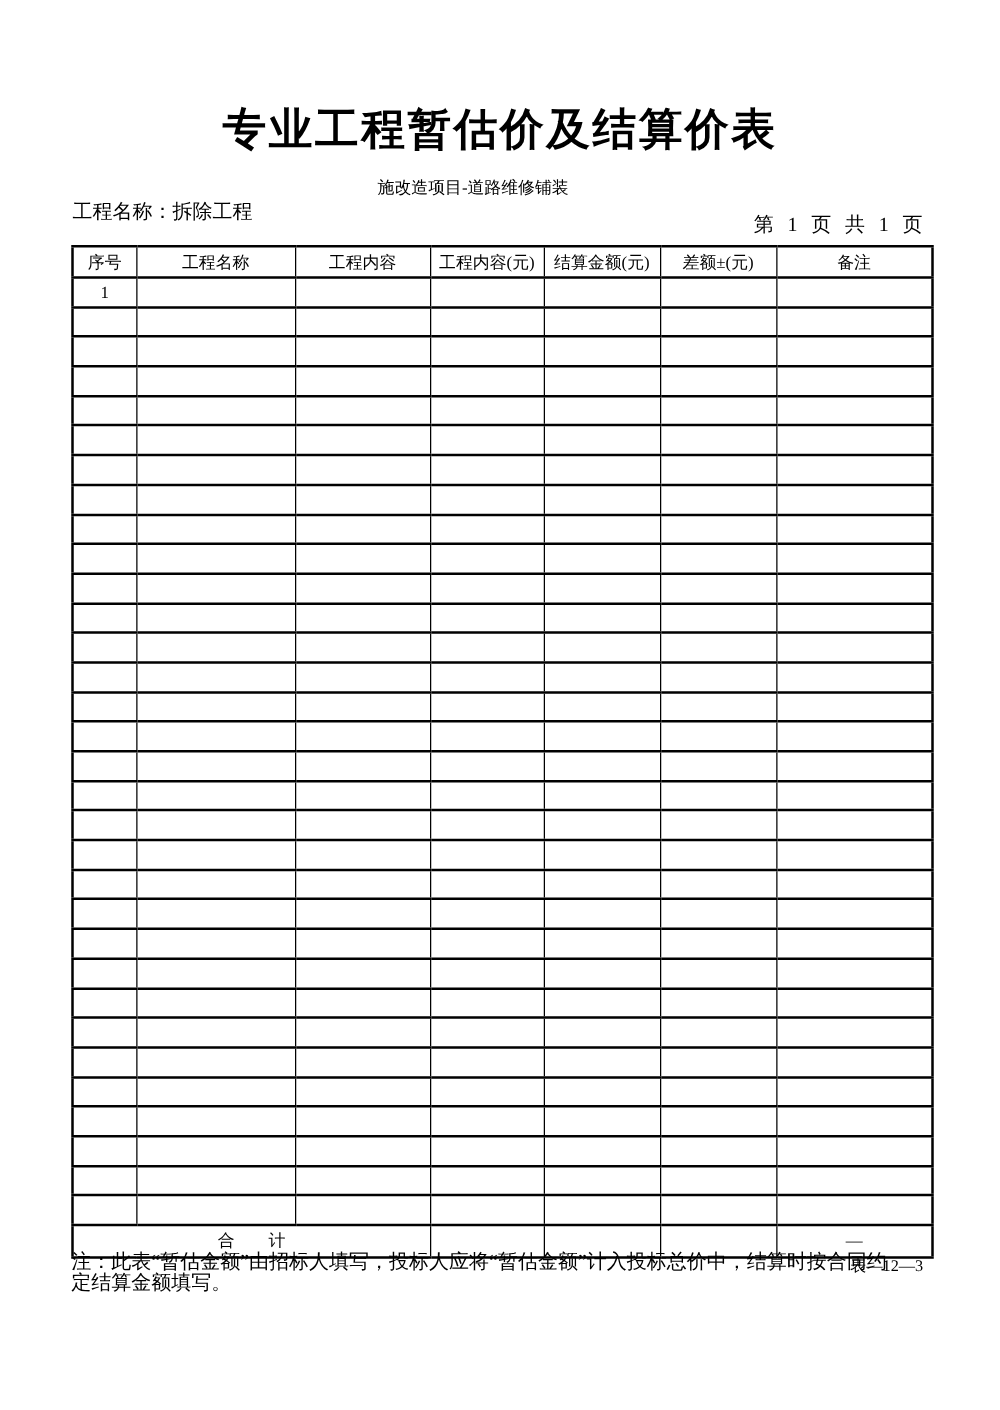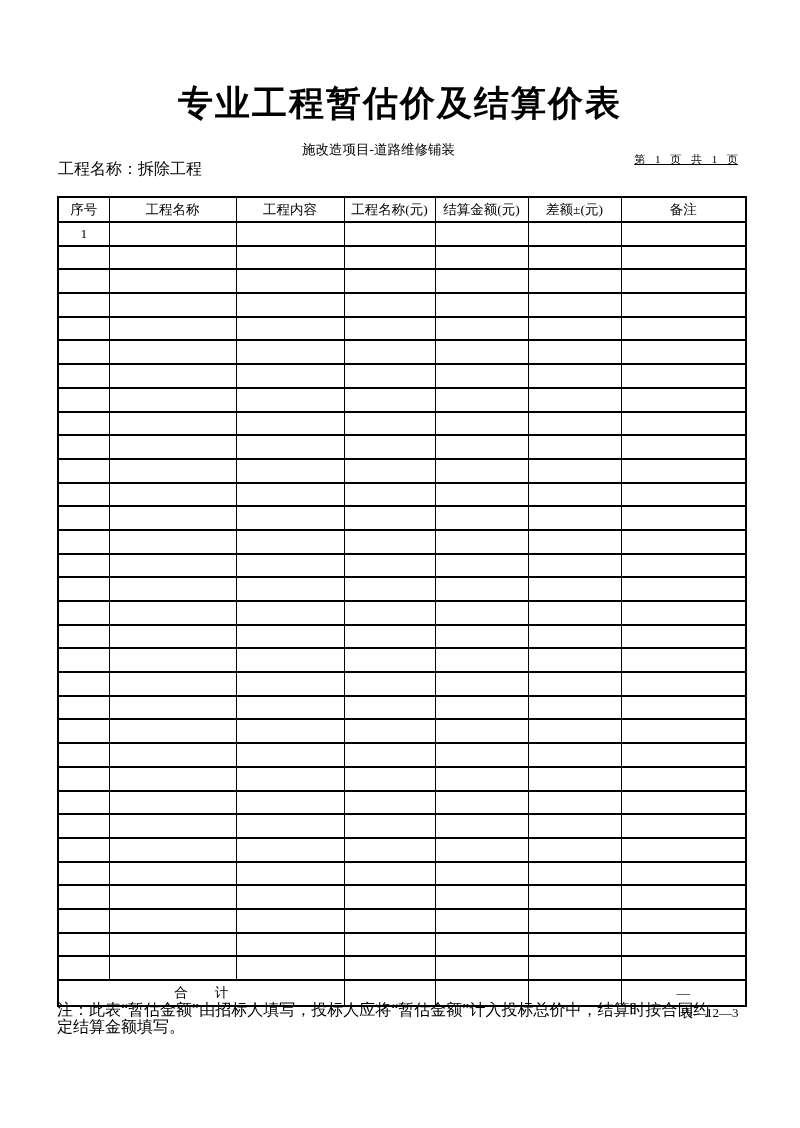--- a/index.html
+++ b/index.html
@@ -7,21 +7,21 @@
     width:800px; height:1128px; background:#ffffff; position:relative;
     font-family:"Liberation Serif","DejaVu Serif",serif; color:#000;
     -webkit-font-smoothing:antialiased;
   }
   .title {
     position:absolute; left:0; top:80px; width:100%; text-align:center;
     font-size:35px; font-weight:bold; letter-spacing:2px; margin:0;
   }
   .meta-project { position:absolute; left:58px; top:159px; font-size:16px; white-space:nowrap; }
   .meta-section { position:absolute; left:302px; top:142px; font-size:13.5px; line-height:16.5px; white-space:nowrap; }
-  .meta-page    { position:absolute; right:62px; top:152px; font-size:11px; word-spacing:7px; white-space:nowrap;text-decoration:underline; }
+  .meta-page    { position:absolute; right:62px; top:170px; font-size:16px; word-spacing:7px; white-space:nowrap; }
 
   table.form {
     position:absolute; left:57px; top:196px; width:690px;
     border-collapse:collapse; table-layout:fixed;
     border:2.5px solid #000;
     padding-left:36px;
   }
   table.form th, table.form td {
     border-left:1.5px solid #000; border-right:1.5px solid #000;
     border-top:2px solid #000; border-bottom:2px solid #000;
@@ -61,21 +61,21 @@
       <col style="width:91px">
         <col style="width:93px">
         <col style="width:93px">
       <col style="width:125px">
     </colgroup>
     <thead>
       <tr>
         <th>序号</th>
         <th>工程名称</th>
         <th>工程内容</th>
-        <th>工程名称(元)</th>
+        <th>工程内容(元)</th>
         <th>结算金额(元)</th>
         <th>差额±(元)</th>
         <th>备注</th>
       </tr>
     </thead>
     <tbody>
         <tr>
           <td>1</td>
           <td></td>
           <td></td>

